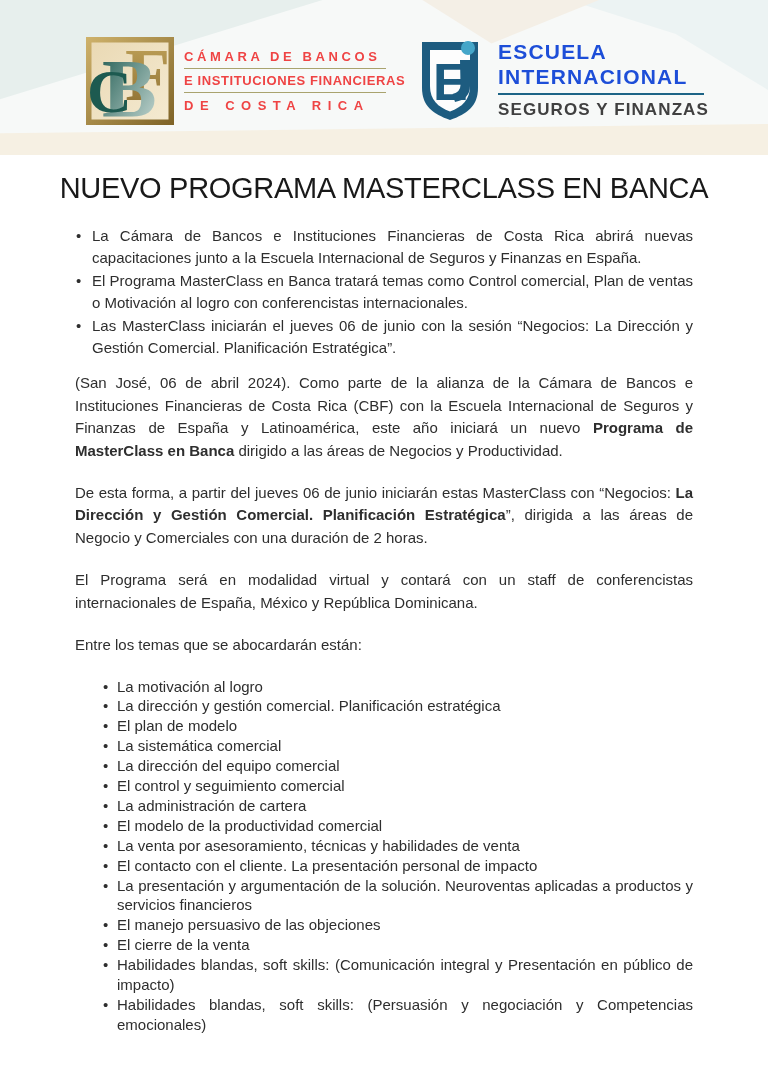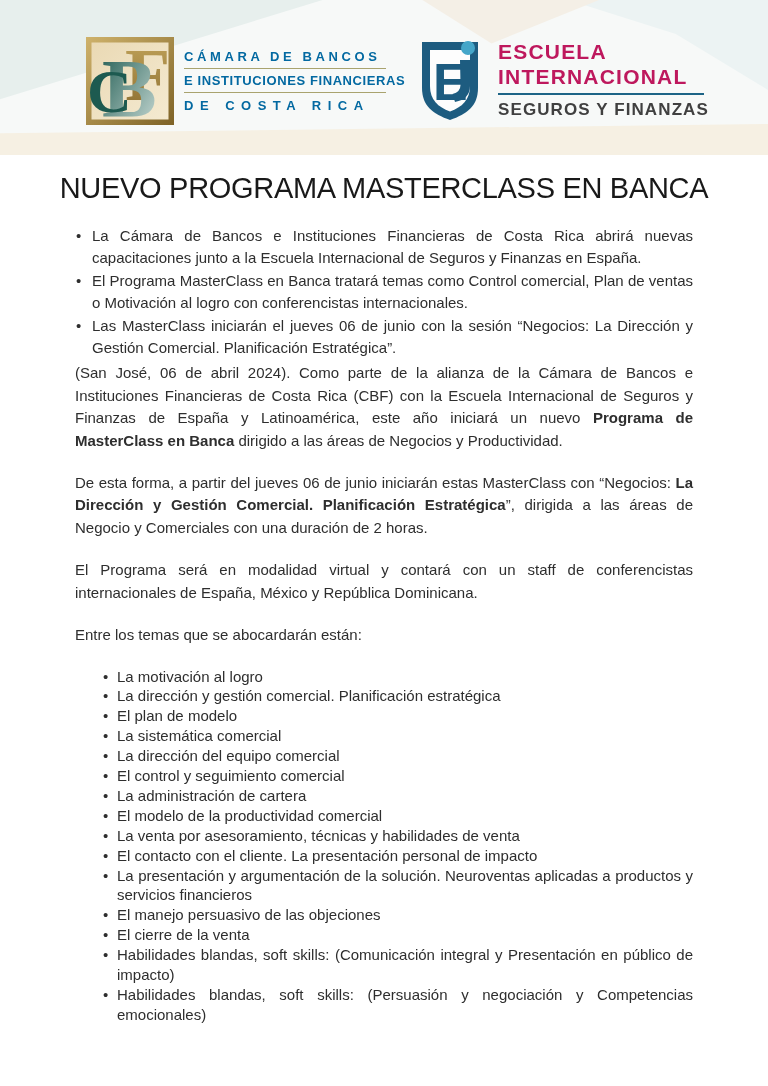--- a/index.html
+++ b/index.html
@@ -10,38 +10,38 @@
   }
   
   .banner{position:relative;width:768px;height:155px;background:#f7f9f8;overflow:hidden;}
   .banner .shape{position:absolute;inset:0;}
   .shape.s1{background:#e7efed;clip-path:polygon(0 0,42% 0,0 64%);}
   .shape.s2{background:#ecf3f3;clip-path:polygon(74% 0,100% 0,100% 58%,88% 22%);}
   .shape.s3{background:#f6f0e3;clip-path:polygon(0 86%,100% 80%,100% 100%,0 100%);}
   .shape.s4{background:#f4efe6;clip-path:polygon(55% 0,78% 0,64% 28%);}
   .cbf{position:absolute;left:85px;top:36px;display:flex;align-items:center;}
   .cbf-mark{display:block;}
-  .cbf-text{margin-left:9px;color:#0369a1;width:202px;}
+  .cbf-text{margin-left:9px;color:#ef4444;width:202px;}
   .cbf-row{font-size:13px;font-weight:bold;white-space:nowrap;}
   .cbf-row.r1{letter-spacing:3.6px;border-bottom:1.5px solid #a9a36e;padding-bottom:4px;}
   .cbf-row.r2{letter-spacing:0.6px;border-bottom:1.5px solid #a9a36e;padding:4px 0;}
   .cbf-row.r3{letter-spacing:6.5px;padding-top:5px;}
   .ei{position:absolute;left:418px;top:36px;display:flex;align-items:flex-start;}
   .ei-text{margin-left:10px;padding-top:3px;}
-  .ei-line{font-size:21px;font-weight:bold;color:#be185d;letter-spacing:1.2px;line-height:25px;}
+  .ei-line{font-size:21px;font-weight:bold;color:#1d4ed8;letter-spacing:1.2px;line-height:25px;}
   .ei-rule{height:2px;background:#1d6486;width:206px;margin:4px 0 5px 0;}
   .ei-sub{font-size:17px;font-weight:bold;color:#404040;letter-spacing:1.1px;}
   
   h1.title{
     margin:17px 0 20px 0;text-align:center;font-size:29px;letter-spacing:-0.3px;
     font-weight:normal;color:#191919;
   }
   .content{padding:0 75px;}
   .content p{margin:0 0 20px 0;font-size:15px;line-height:22.4px;text-align:justify;}
-  ul.hl{list-style:none;margin:0 0 3px 0;padding:0;}
+  ul.hl{list-style:none;margin:0 0 13px 0;padding:0;}
   ul.hl li{
     position:relative;padding-left:17px;font-size:15px;line-height:22.4px;
     text-align:justify;
   }
   ul.hl li::before{content:"•";position:absolute;left:1px;top:0;}
   p.intro{margin-bottom:20px;}
   ul.topics{list-style:none;margin:0;padding:0 0 0 28px;}
   ul.topics li{
     position:relative;padding-left:14px;font-size:15px;line-height:19.9px;
     text-align:justify;

